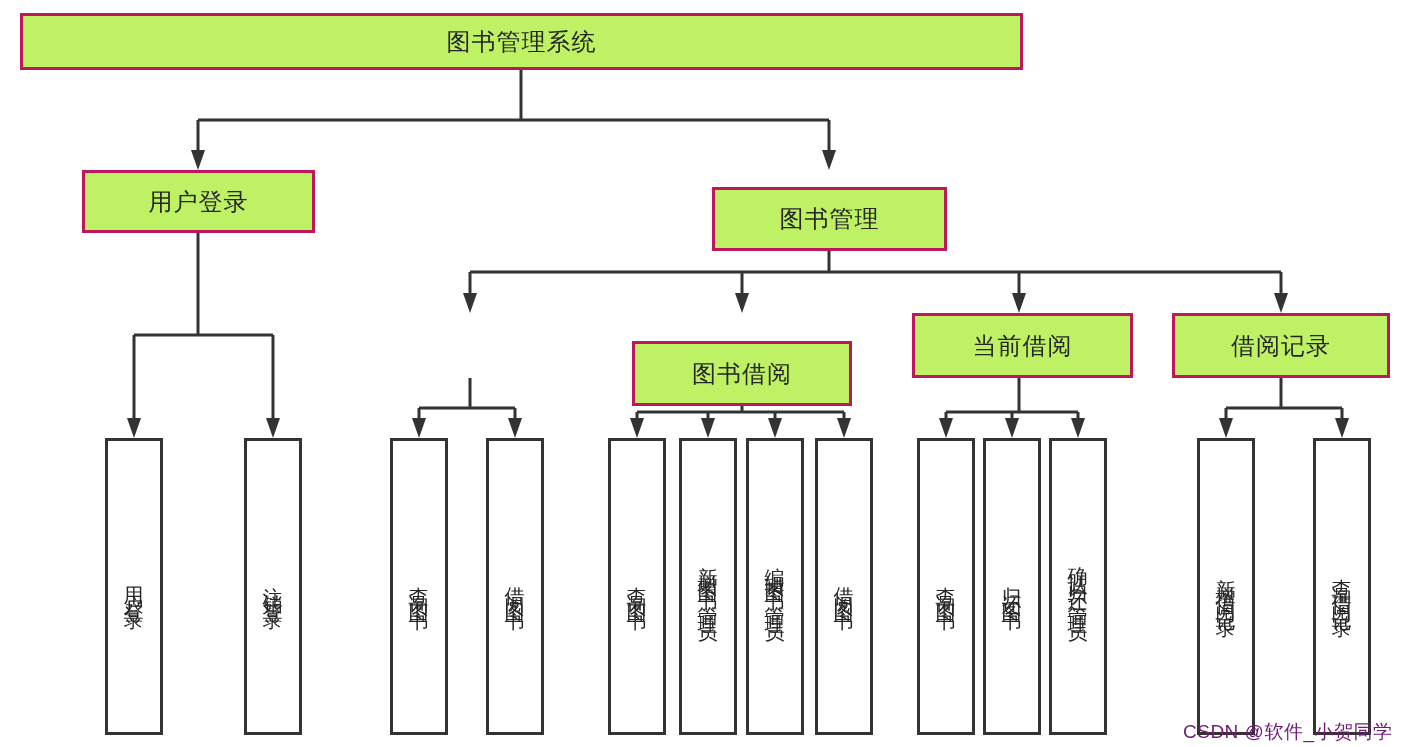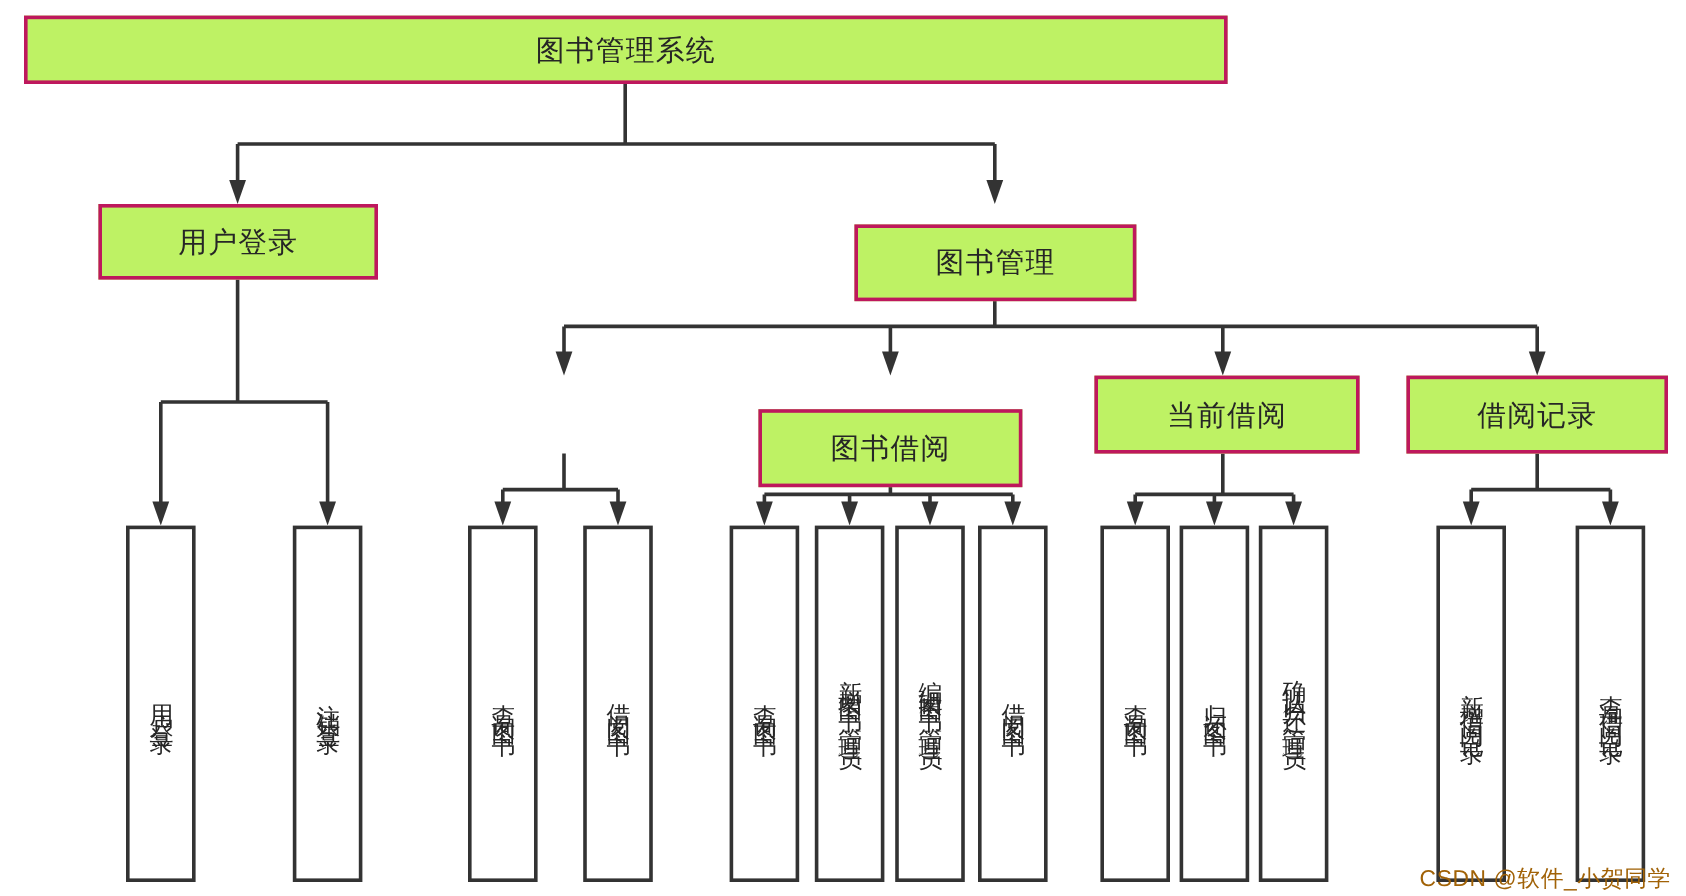--- a/index.html
+++ b/index.html
@@ -51,21 +51,21 @@
     letter-spacing: 8px;
     line-height: 1;
     color: #262626;
     white-space: nowrap;
   }
   .watermark {
     position: absolute;
     left: 1183px;
     top: 719px;
     font-size: 19px;
-    color: #a16207;
+    color: #701a75;
     letter-spacing: 0.5px;
     z-index: 5;
     white-space: nowrap;
   }
 </style>
 </head>
 <body>
 
 <div id="stage">
 

